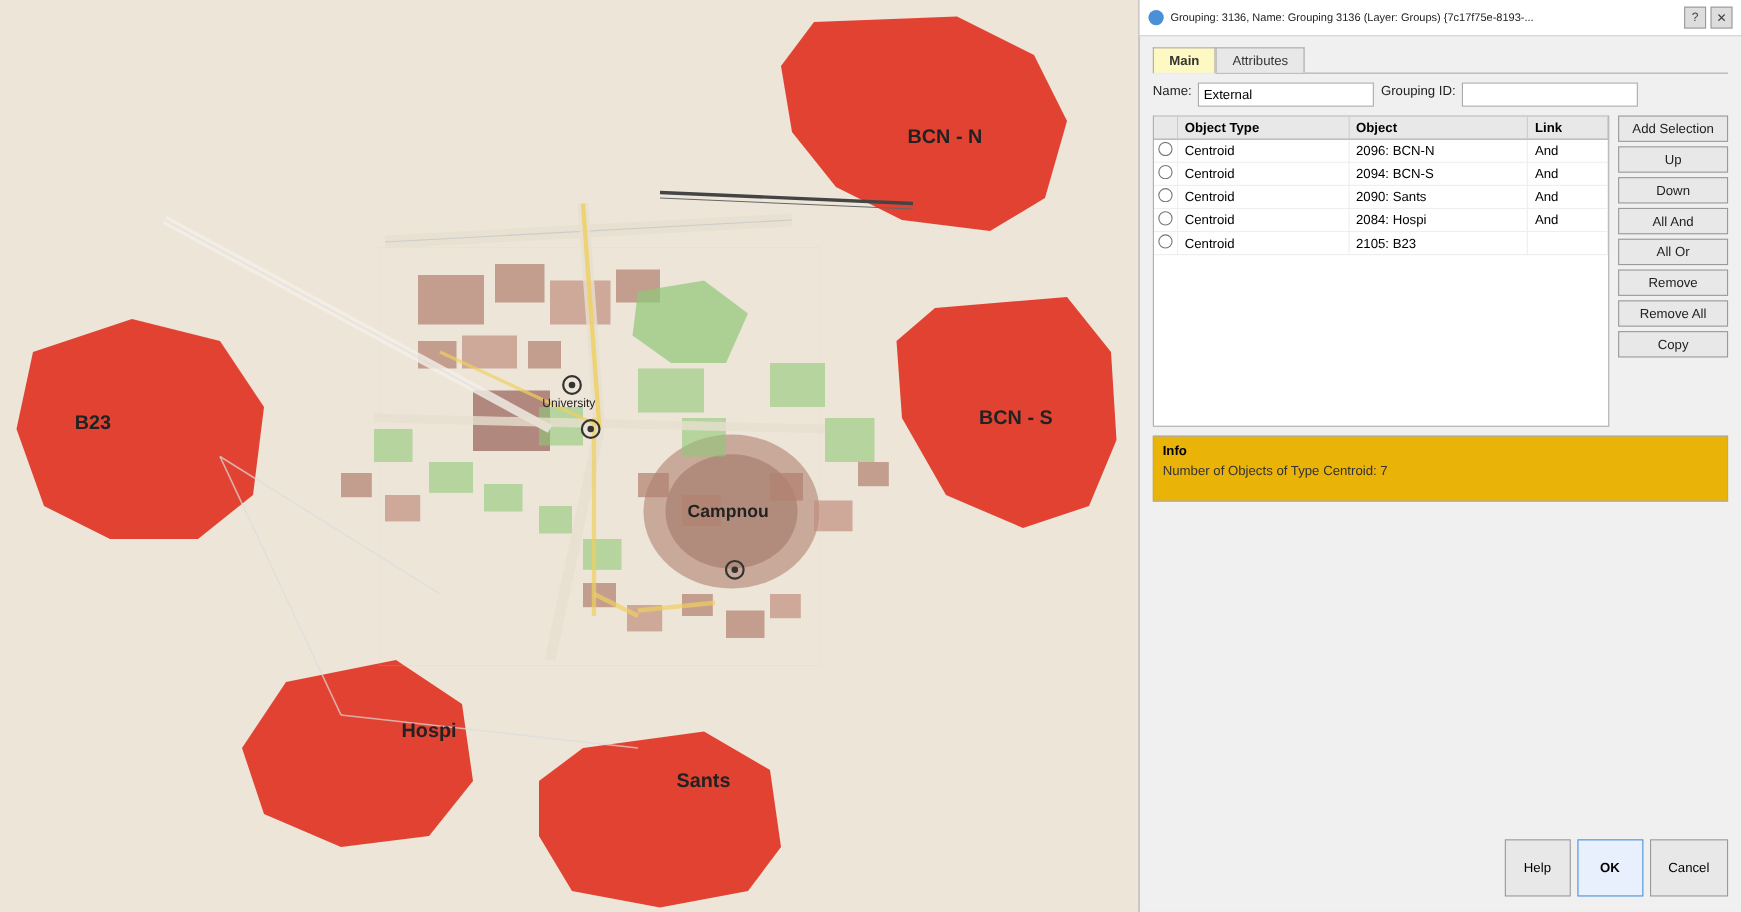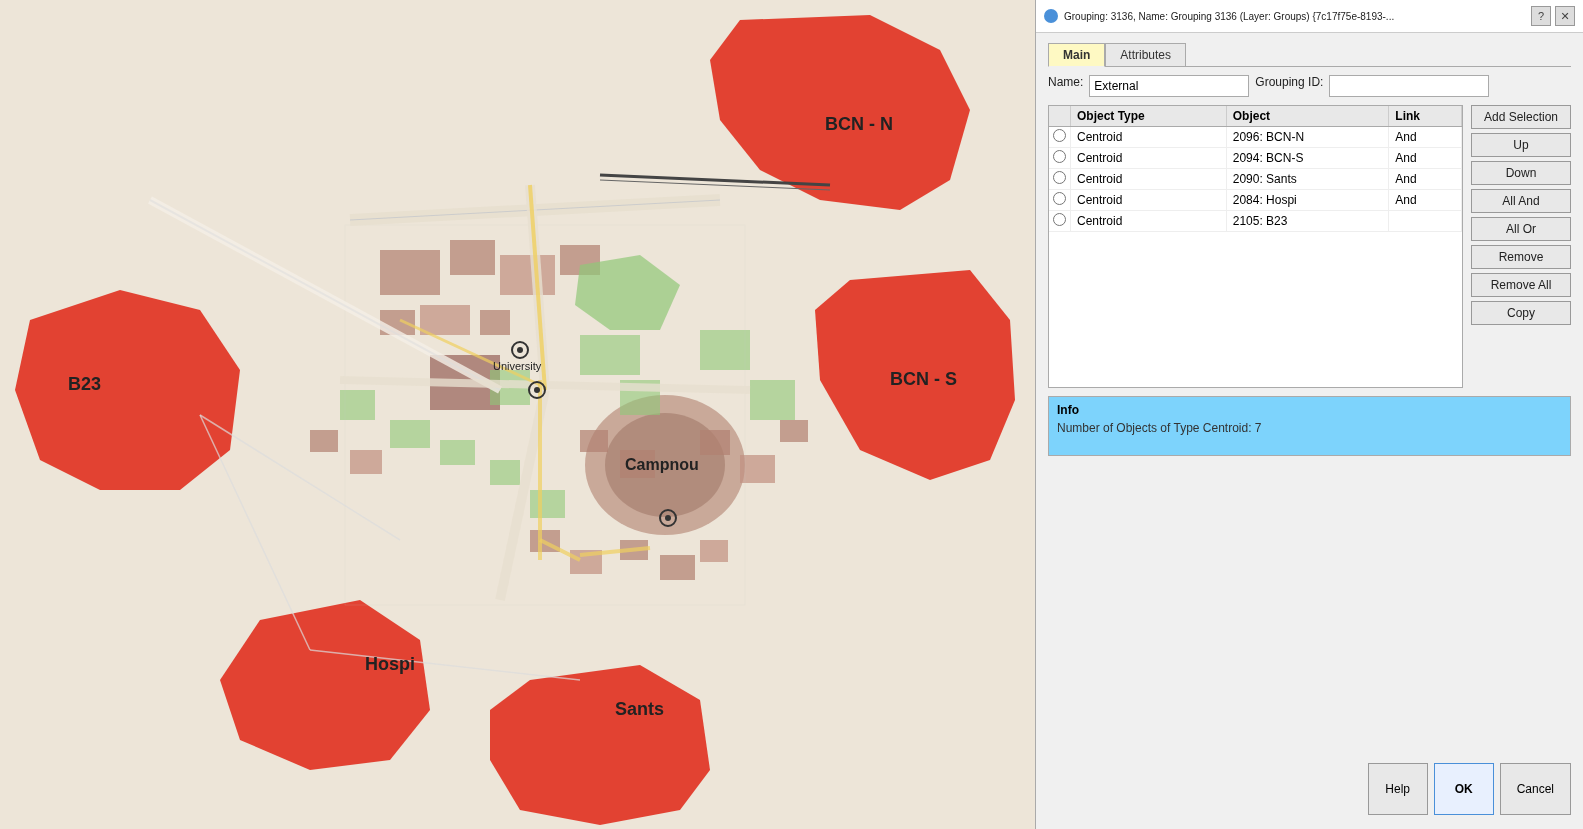--- a/index.html
+++ b/index.html
@@ -217,21 +217,21 @@
       background: #e8e8e8;
       border: 1px solid #999;
       cursor: pointer;
       text-align: center;
       color: #222;
     }
 
     
     .info-section {
       border: 1px solid #aaa;
-      background: #7dd3fc;
+      background: #eab308;
       padding: 6px 8px;
       min-height: 60px;
       flex-shrink: 0;
     }
 
     .info-title {
       font-weight: 600;
       font-size: 12px;
       margin-bottom: 4px;
     }

